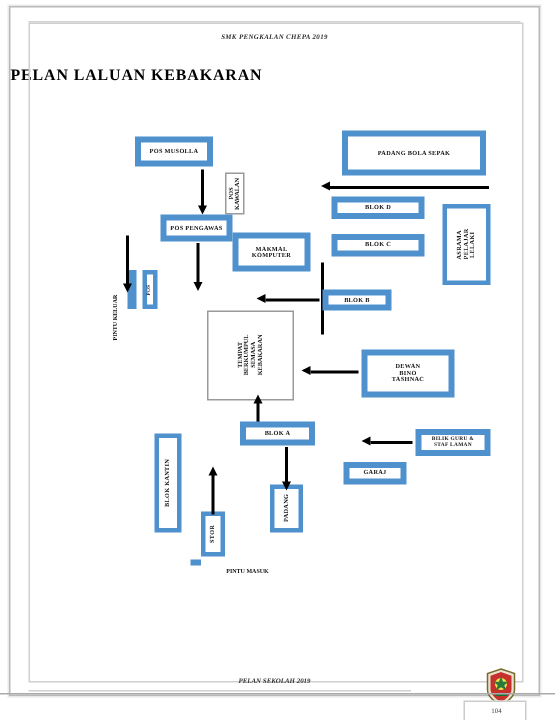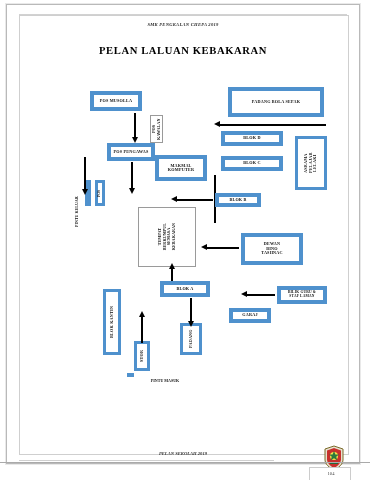--- a/index.html
+++ b/index.html
@@ -21,21 +21,21 @@
     position:absolute;left:12px;top:9px;width:328px;height:0;
     border-top:1px solid #d2d2d2;
   }
   .doc-header{
     position:absolute;left:0;top:17px;width:352px;text-align:center;
     font-size:4.6px;font-weight:bold;letter-spacing:.25px;
     color:#2b2b2b;font-style:italic;
     filter:blur(.25px);
   }
   .doc-title{
-    position:absolute;left:0;top:40px;width:352px;text-align:center;
+    position:absolute;left:0;top:40px;width:352px;text-align:left;
     font-size:10.6px;font-weight:bold;letter-spacing:.6px;color:#000;
   }
   .footer-text{
     position:absolute;left:0;top:446px;width:352px;text-align:center;
     font-size:4.6px;font-weight:bold;font-style:italic;color:#333;
     filter:blur(.2px);
   }
   .footer-rule{
     position:absolute;left:12px;top:455px;width:255px;height:0;
     border-top:1px solid #d0d0d0;

